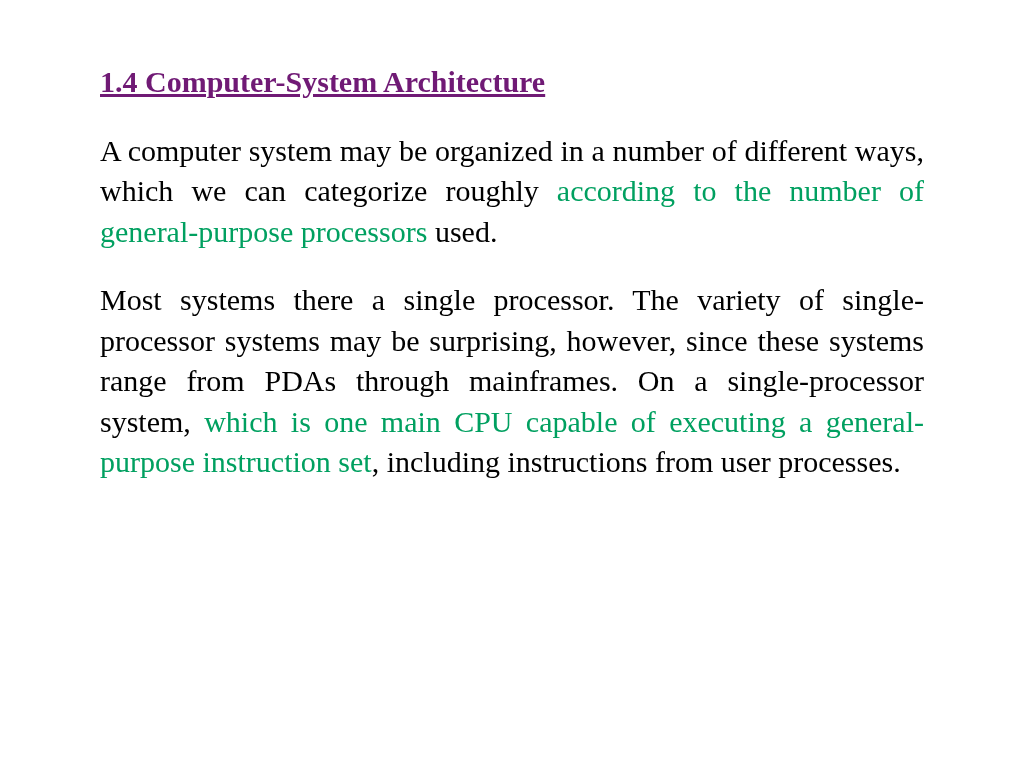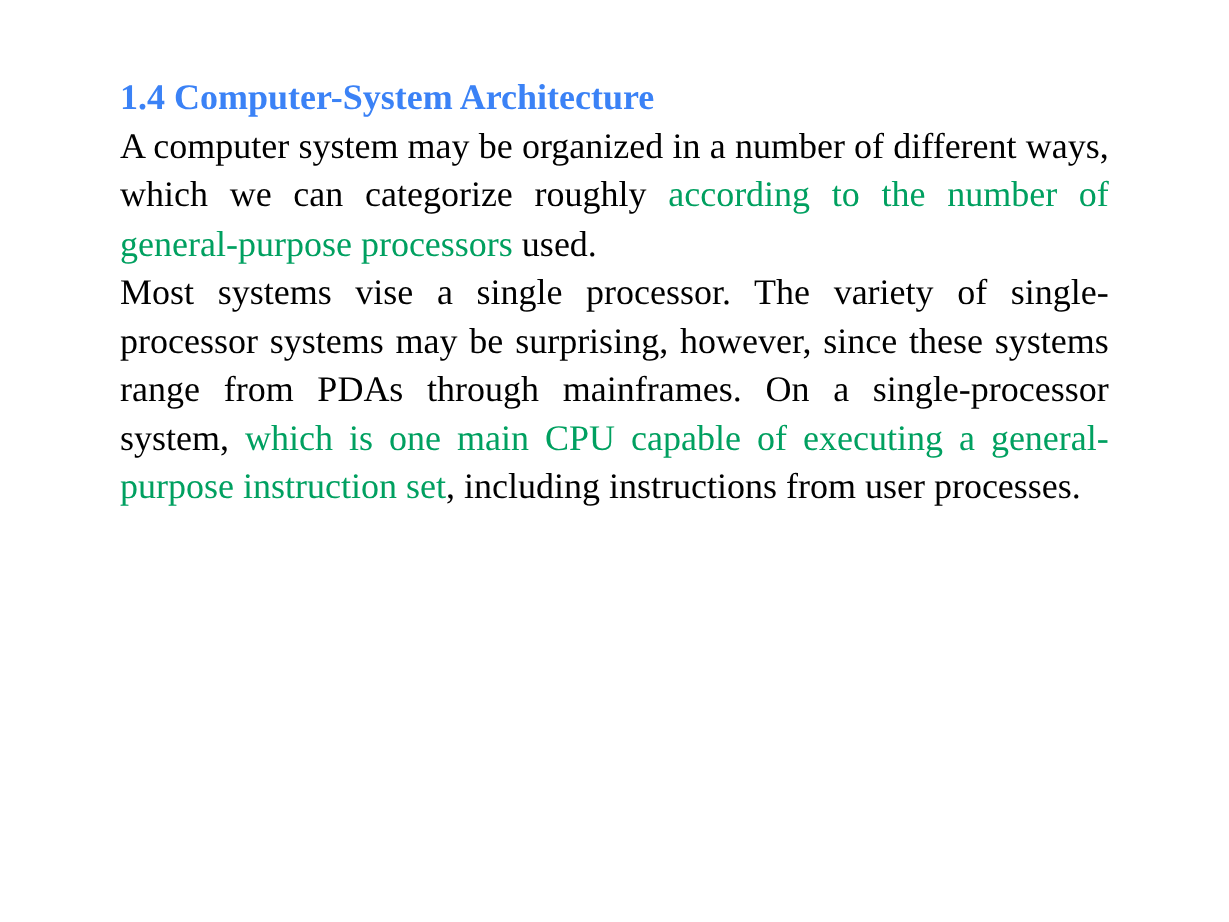--- a/index.html
+++ b/index.html
@@ -13,30 +13,32 @@
       background: #ffffff;
       font-family: "Times New Roman", Times, serif;
       padding: 62px 100px 62px 100px;
     }
     .content {
       font-size: 30px;
       line-height: 1.35;
       color: #000000;
     }
     .heading-red {
-      color: #3b82f6;
+      color: #701a75;
       font-weight: bold;
+      text-decoration: underline;
     }
     .text-green {
       color: #00a060;
     }
     .para {
       text-align: justify;
+      margin-top: 28px;
     }
   </style>
 </head>
 <body>
 
 <div class="content">
   <div class="heading-red">1.4 Computer-System Architecture</div>
   <div class="para"><span>A computer system may be organized in a number of different ways, which we can categorize roughly </span><span class="text-green">according to the number of general-purpose processors</span><span> used.</span></div>
-  <div class="para"><span>Most systems vise a single processor. The variety of single-processor systems may be surprising, however, since these systems range from PDAs through mainframes. On a single-processor system, </span><span class="text-green">which is one main CPU capable of executing a general-purpose instruction set</span><span>, including instructions from user processes.</span></div>
+  <div class="para"><span>Most systems there a single processor. The variety of single-processor systems may be surprising, however, since these systems range from PDAs through mainframes. On a single-processor system, </span><span class="text-green">which is one main CPU capable of executing a general-purpose instruction set</span><span>, including instructions from user processes.</span></div>
 </div>
 
 </body></html>

